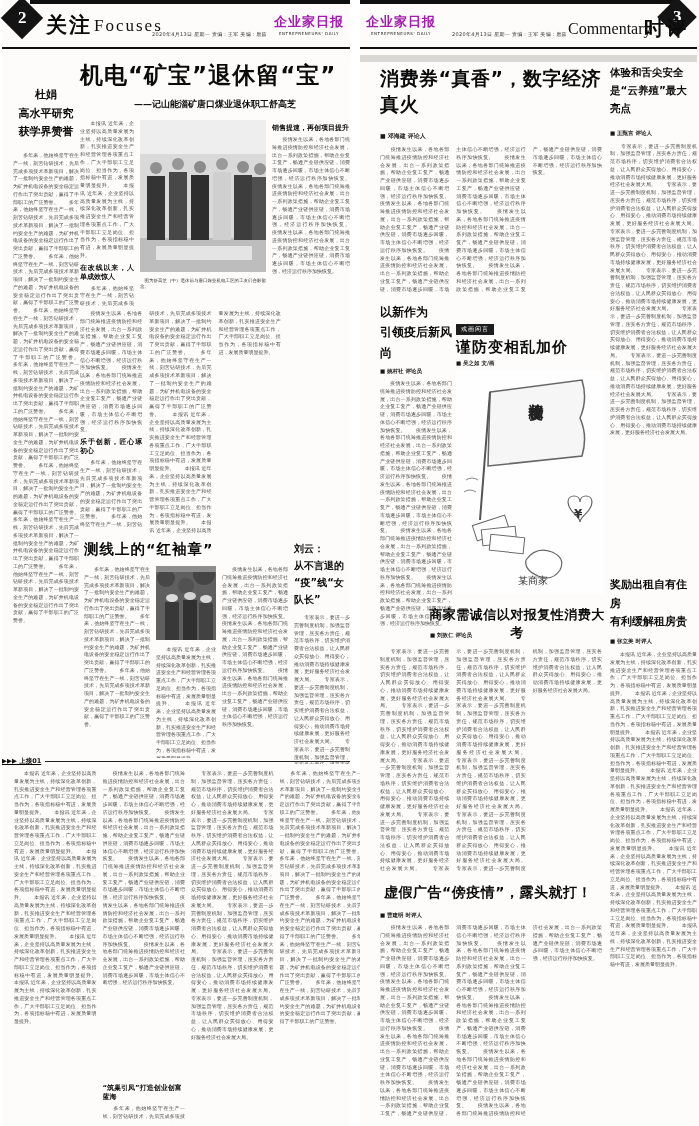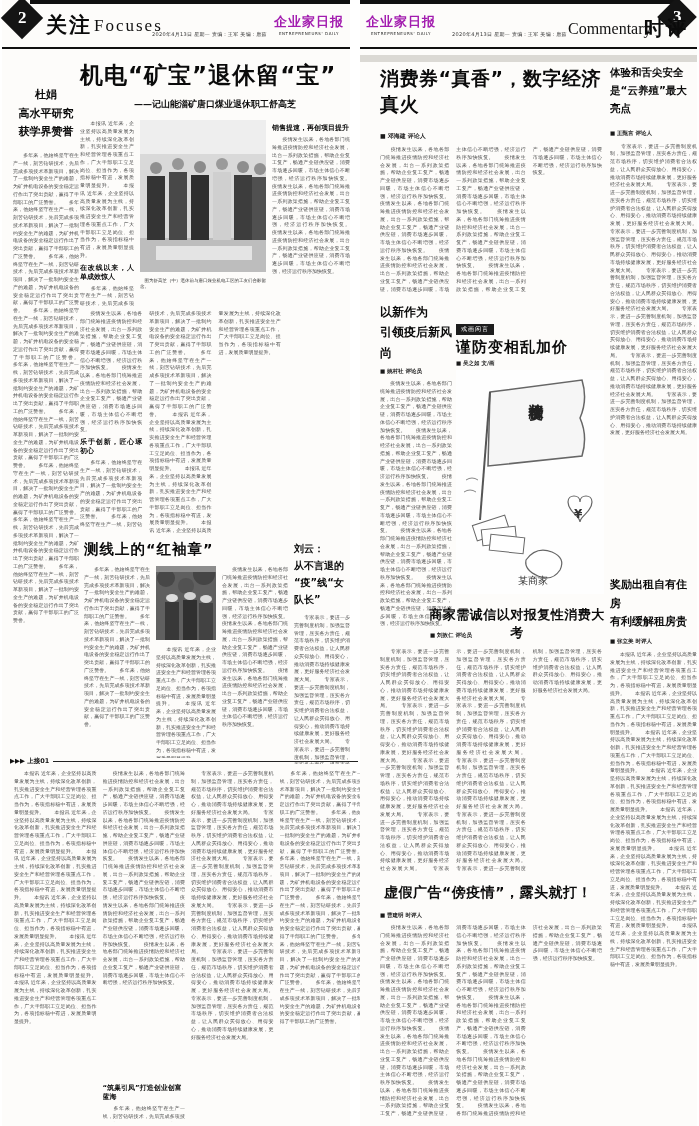--- a/index.html
+++ b/index.html
@@ -125,21 +125,21 @@
 
   <div class="abs" style="left:292px;top:540px;width:56px;height:216px;">
     <div class="hlines" style="font-size:10px;">
       <div>刘云：</div>
       <div>从不言退的</div>
       <div>“疫”线“女队长”</div>
     </div>
     <div class="ft" style="height:150px;margin-top:6px;">　　专家表示，要进一步完善制度机制，加强监督管理，压实各方责任，规范市场秩序，切实维护消费者合法权益，让人民群众买得放心、用得安心，推动消费市场持续健康发展，更好服务经济社会发展大局。　　专家表示，要进一步完善制度机制，加强监督管理，压实各方责任，规范市场秩序，切实维护消费者合法权益，让人民群众买得放心、用得安心，推动消费市场持续健康发展，更好服务经济社会发展大局。　　专家表示，要进一步完善制度机制，加强监督管理，压实各方责任，规范市场秩序，切实维护消费者合法权益，让人民群众买得放心、用得安心，推动消费市场持续健康发展，更好服务经济社会发展大局。</div>
   </div>
 
-  <div class="abs divider" style="left:8px;top:757px;width:348px;">
+  <div class="abs divider" style="left:0;top:757px;width:348px;text-decoration:underline;">
     <span style="font-size:6.5px;font-weight:bold;color:#111;">▶▶▶ 上接01</span>
     <span class="ln"></span>
   </div>
 
   <div class="abs flexrow" style="left:12px;top:770px;width:348px;height:352px;">
     <div class="ft" style="flex:1;height:100%;">　　本报讯 近年来，企业坚持以高质量发展为主线，持续深化改革创新，扎实推进安全生产和经营管理各项重点工作，广大干部职工立足岗位、担当作为，各项指标稳中有进，发展质量明显提升。　　本报讯 近年来，企业坚持以高质量发展为主线，持续深化改革创新，扎实推进安全生产和经营管理各项重点工作，广大干部职工立足岗位、担当作为，各项指标稳中有进，发展质量明显提升。　　本报讯 近年来，企业坚持以高质量发展为主线，持续深化改革创新，扎实推进安全生产和经营管理各项重点工作，广大干部职工立足岗位、担当作为，各项指标稳中有进，发展质量明显提升。　　本报讯 近年来，企业坚持以高质量发展为主线，持续深化改革创新，扎实推进安全生产和经营管理各项重点工作，广大干部职工立足岗位、担当作为，各项指标稳中有进，发展质量明显提升。　　本报讯 近年来，企业坚持以高质量发展为主线，持续深化改革创新，扎实推进安全生产和经营管理各项重点工作，广大干部职工立足岗位、担当作为，各项指标稳中有进，发展质量明显提升。　　本报讯 近年来，企业坚持以高质量发展为主线，持续深化改革创新，扎实推进安全生产和经营管理各项重点工作，广大干部职工立足岗位、担当作为，各项指标稳中有进，发展质量明显提升。</div>
     <div style="flex:1;height:100%;overflow:hidden;">
       <div class="ft" style="height:310px;">　　疫情发生以来，各地各部门统筹推进疫情防控和经济社会发展，出台一系列政策措施，帮助企业复工复产，畅通产业链供应链，消费市场逐步回暖，市场主体信心不断增强，经济运行秩序加快恢复。　　疫情发生以来，各地各部门统筹推进疫情防控和经济社会发展，出台一系列政策措施，帮助企业复工复产，畅通产业链供应链，消费市场逐步回暖，市场主体信心不断增强，经济运行秩序加快恢复。　　疫情发生以来，各地各部门统筹推进疫情防控和经济社会发展，出台一系列政策措施，帮助企业复工复产，畅通产业链供应链，消费市场逐步回暖，市场主体信心不断增强，经济运行秩序加快恢复。　　疫情发生以来，各地各部门统筹推进疫情防控和经济社会发展，出台一系列政策措施，帮助企业复工复产，畅通产业链供应链，消费市场逐步回暖，市场主体信心不断增强，经济运行秩序加快恢复。　　疫情发生以来，各地各部门统筹推进疫情防控和经济社会发展，出台一系列政策措施，帮助企业复工复产，畅通产业链供应链，消费市场逐步回暖，市场主体信心不断增强，经济运行秩序加快恢复。</div>
       <div class="xhead">“筑巢引凤”打造创业创富蓝海</div>
       <div class="ft" style="height:24px;">　　多年来，他始终坚守在生产一线，刻苦钻研技术，先后完成多项技术革新项目，解决了一批制约安全生产的难题，为矿井机电设备的安全稳定运行作出了突出贡献，赢得了干部职工的广泛赞誉。</div>

